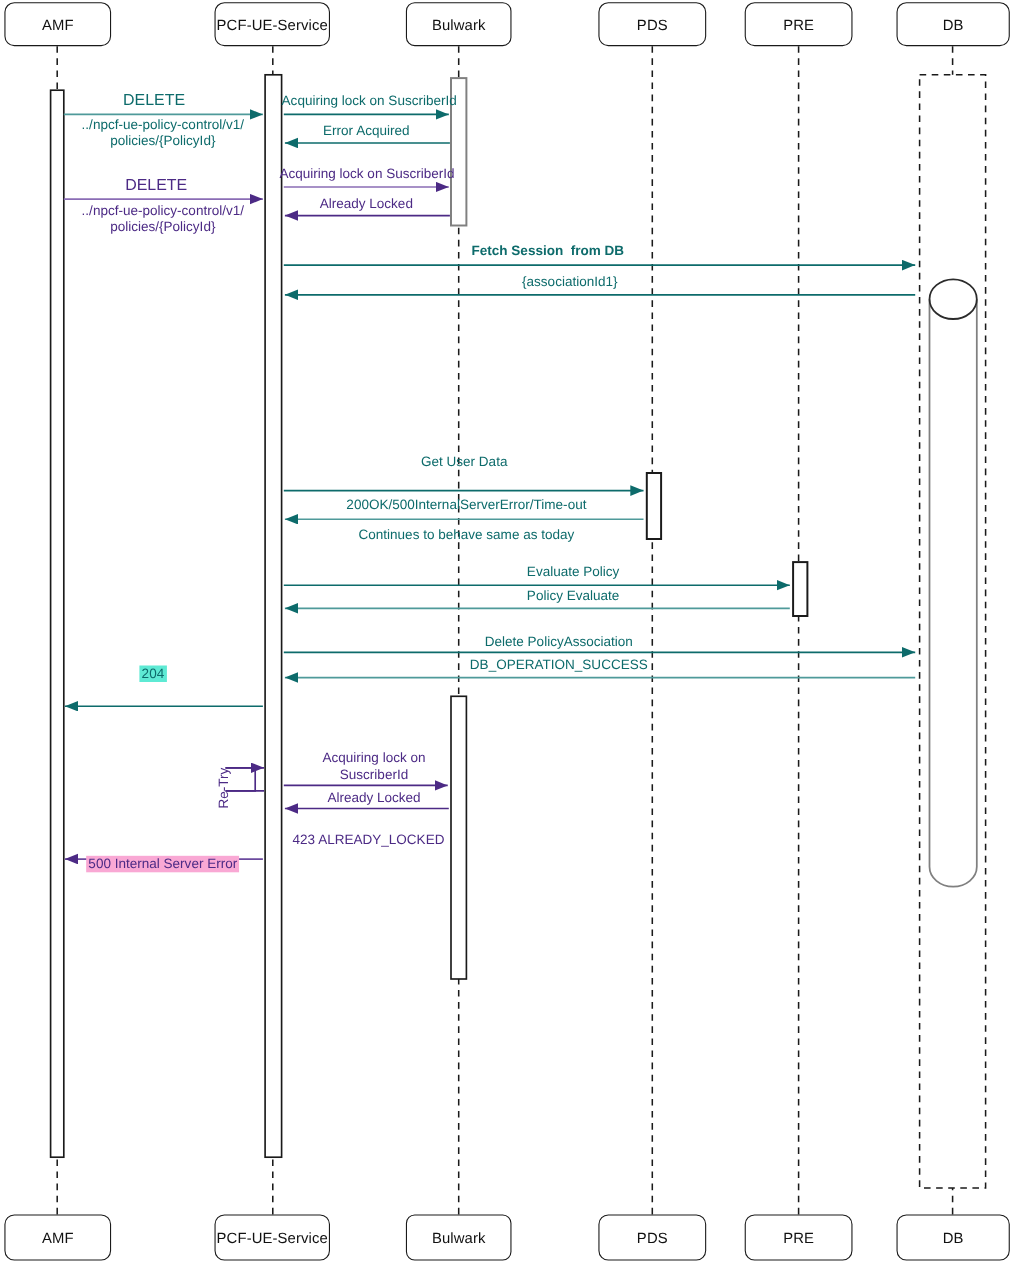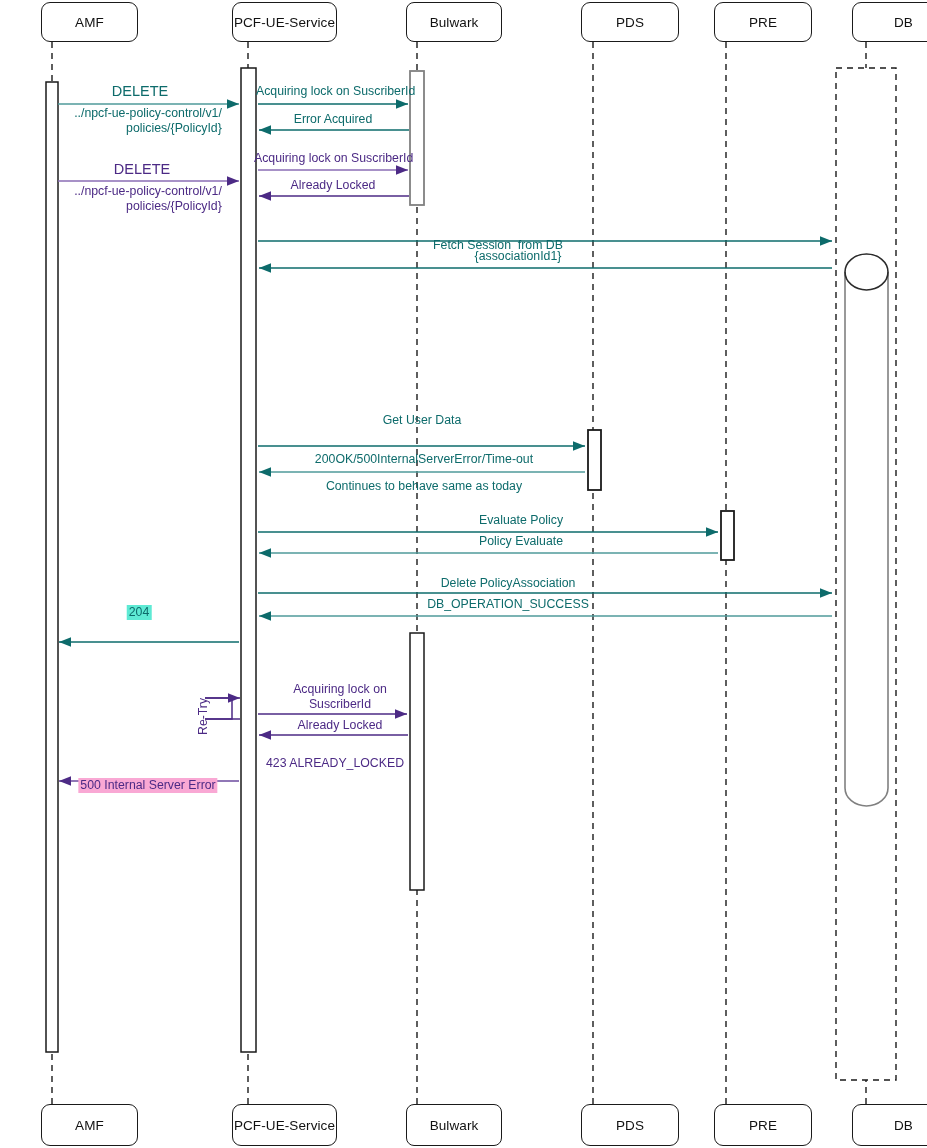--- a/index.html
+++ b/index.html
@@ -27,29 +27,28 @@
     box-sizing: border-box;
     border: 1.6px solid #1a1a1a;
     border-radius: 9px;
     background: #ffffff;
     display: flex;
     align-items: center;
     justify-content: center;
     font-size: 13.5px;
     color: #111111;
     letter-spacing: 0.1px;
-    margin-left: 37px;
   }
   .lifeline-box.sharp { border-radius: 8px; }
   .msg-label {
     position: absolute;
     font-size: 12.3px;
     line-height: 14.5px;
     white-space: pre;
-    text-align: right;
+    text-align: center;
   }
   .msg-label.teal { color: #0d6b6b; }
   .msg-label.purple { color: #4c2a85; }
   .msg-label.big { font-size: 14.5px; }
   .msg-label.ctr { transform: translateX(-50%); }
   .retry-label {
     position: absolute;
     font-size: 12.3px;
     color: #4c2a85;
     transform: rotate(-90deg);
@@ -194,21 +193,21 @@
   <div class="msg-label teal ctr" style="left:333px;top:112px;">Error Acquired</div>
 
   <div class="msg-label purple" style="left:254px;top:151px;">Acquiring lock on SuscriberId</div>
 
   <div class="msg-label purple big ctr" style="left:142px;top:162px;">DELETE</div>
   <div class="msg-label purple ctr" style="left:148px;top:184px;">../npcf-ue-policy-control/v1/
 policies/{PolicyId}</div>
 
   <div class="msg-label purple ctr" style="left:333px;top:178px;">Already Locked</div>
 
-  <div class="msg-label teal ctr" style="left:498px;top:238px;">Fetch Session  from DB</div>
+  <div class="msg-label teal ctr" style="left:498px;top:221px;font-weight:bold;">Fetch Session  from DB</div>
 
   <div class="msg-label teal ctr" style="left:518px;top:249px;">{associationId1}</div>
 
   <div class="msg-label teal ctr" style="left:422px;top:413px;">Get User Data</div>
 
   <div class="msg-label teal ctr" style="left:424px;top:452px;">200OK/500InternalServerError/Time-out</div>
   <div class="msg-label teal ctr" style="left:424px;top:479px;">Continues to behave same as today</div>
 
   <div class="msg-label teal ctr" style="left:521px;top:513px;">Evaluate Policy</div>
 

